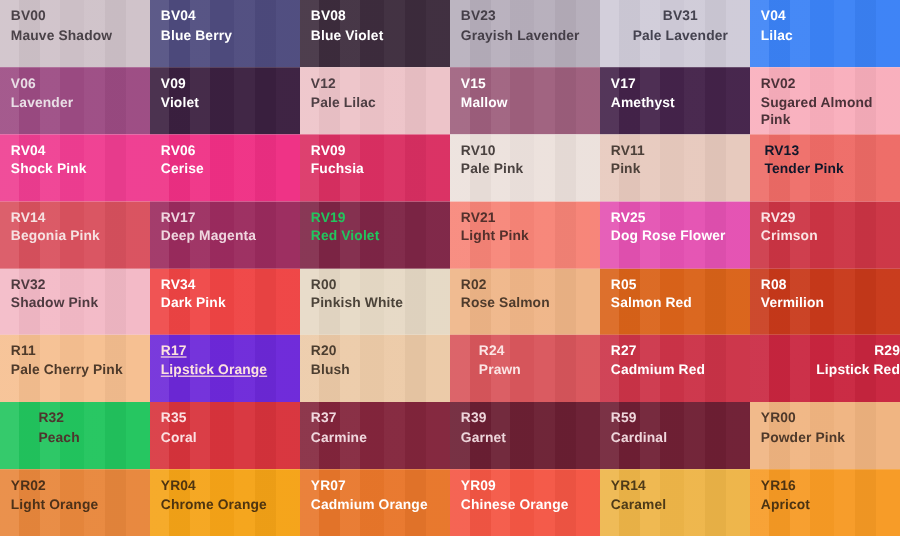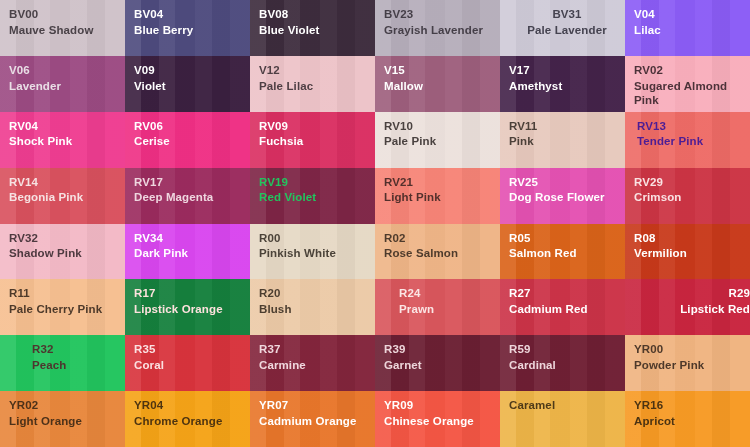--- a/index.html
+++ b/index.html
@@ -72,21 +72,21 @@
       <div class="swatch-name">Blue Violet</div>
     </div>
     <div class="swatch" style="background: rgb(182, 174, 187); color: rgb(69, 63, 72);">
       <div class="swatch-code">BV23</div>
       <div class="swatch-name">Grayish Lavender</div>
     </div>
     <div class="swatch" style="background: rgb(207, 203, 216); color: rgb(69, 67, 80); text-align: center;">
       <div class="swatch-code">BV31</div>
       <div class="swatch-name">Pale Lavender</div>
     </div>
-    <div class="swatch" style="background: #8b5cf6; color: rgb(255, 255, 255);">
+    <div class="swatch" style="background: #3b82f6; color: rgb(255, 255, 255);">
       <div class="swatch-code">V04</div>
       <div class="swatch-name">Lilac</div>
     </div>
     <div class="swatch" style="background: rgb(156, 75, 131); color: rgb(233, 223, 230);">
       <div class="swatch-code">V06</div>
       <div class="swatch-name">Lavender</div>
     </div>
     <div class="swatch" style="background: rgb(59, 32, 64); color: rgb(255, 255, 255);">
       <div class="swatch-code">V09</div>
       <div class="swatch-name">Violet</div>
@@ -120,21 +120,21 @@
       <div class="swatch-name">Fuchsia</div>
     </div>
     <div class="swatch" style="background: rgb(236, 225, 220); color: rgb(74, 66, 64);">
       <div class="swatch-code">RV10</div>
       <div class="swatch-name">Pale Pink</div>
     </div>
     <div class="swatch" style="background: rgb(231, 201, 189); color: rgb(76, 64, 57);">
       <div class="swatch-code">RV11</div>
       <div class="swatch-name">Pink</div>
     </div>
-    <div class="swatch" style="background: rgb(238, 107, 102); color: #4c1d95; padding-left: 12px;">
+    <div class="swatch" style="background: rgb(238, 107, 102); color: #0f172a; padding-left: 12px;">
       <div class="swatch-code">RV13</div>
       <div class="swatch-name">Tender Pink</div>
     </div>
     <div class="swatch" style="background: rgb(217, 81, 94); color: rgb(246, 226, 226);">
       <div class="swatch-code">RV14</div>
       <div class="swatch-name">Begonia Pink</div>
     </div>
     <div class="swatch" style="background: rgb(155, 43, 94); color: rgb(239, 214, 223);">
       <div class="swatch-code">RV17</div>
       <div class="swatch-name">Deep Magenta</div>
@@ -152,21 +152,21 @@
       <div class="swatch-name">Dog Rose Flower</div>
     </div>
     <div class="swatch" style="background: rgb(204, 52, 68); color: rgb(250, 227, 227);">
       <div class="swatch-code">RV29</div>
       <div class="swatch-name">Crimson</div>
     </div>
     <div class="swatch" style="background: rgb(243, 185, 198); color: rgb(78, 58, 64);">
       <div class="swatch-code">RV32</div>
       <div class="swatch-name">Shadow Pink</div>
     </div>
-    <div class="swatch" style="background: #d946ef; color: rgb(255, 255, 255);">
+    <div class="swatch" style="background: #ef4444; color: rgb(255, 255, 255);">
       <div class="swatch-code">RV34</div>
       <div class="swatch-name">Dark Pink</div>
     </div>
     <div class="swatch" style="background: rgb(230, 217, 197); color: rgb(75, 67, 57);">
       <div class="swatch-code">R00</div>
       <div class="swatch-name">Pinkish White</div>
     </div>
     <div class="swatch" style="background: rgb(239, 181, 135); color: rgb(78, 59, 44);">
       <div class="swatch-code">R02</div>
       <div class="swatch-name">Rose Salmon</div>
@@ -176,21 +176,21 @@
       <div class="swatch-name">Salmon Red</div>
     </div>
     <div class="swatch" style="background: rgb(200, 57, 26); color: rgb(255, 255, 255);">
       <div class="swatch-code">R08</div>
       <div class="swatch-name">Vermilion</div>
     </div>
     <div class="swatch" style="background: rgb(246, 191, 144); color: rgb(78, 58, 42);">
       <div class="swatch-code">R11</div>
       <div class="swatch-name">Pale Cherry Pink</div>
     </div>
-    <div class="swatch" style="background: #15803d; color: rgb(253, 226, 222);">
+    <div class="swatch" style="background: #6d28d9; color: rgb(253, 226, 222); text-decoration: underline;">
       <div class="swatch-code">R17</div>
       <div class="swatch-name">Lipstick Orange</div>
     </div>
     <div class="swatch" style="background: rgb(236, 202, 167); color: rgb(76, 62, 48);">
       <div class="swatch-code">R20</div>
       <div class="swatch-name">Blush</div>
     </div>
     <div class="swatch" style="background: rgb(217, 86, 92); color: rgb(251, 229, 229); padding-left: 24px;">
       <div class="swatch-code">R24</div>
       <div class="swatch-name">Prawn</div>
@@ -237,19 +237,20 @@
     </div>
     <div class="swatch" style="background: rgb(232, 118, 42); color: rgb(255, 255, 255);">
       <div class="swatch-code">YR07</div>
       <div class="swatch-name">Cadmium Orange</div>
     </div>
     <div class="swatch" style="background: rgb(244, 86, 68); color: rgb(255, 255, 255);">
       <div class="swatch-code">YR09</div>
       <div class="swatch-name">Chinese Orange</div>
     </div>
     <div class="swatch" style="background: rgb(238, 181, 72); color: rgb(78, 58, 24);">
+      <div class="swatch-code">YR14</div>
       <div class="swatch-name">Caramel</div>
     </div>
     <div class="swatch" style="background: rgb(247, 154, 36); color: rgb(76, 51, 18);">
       <div class="swatch-code">YR16</div>
       <div class="swatch-name">Apricot</div>
     </div>
   </div>
 
 </body></html>

